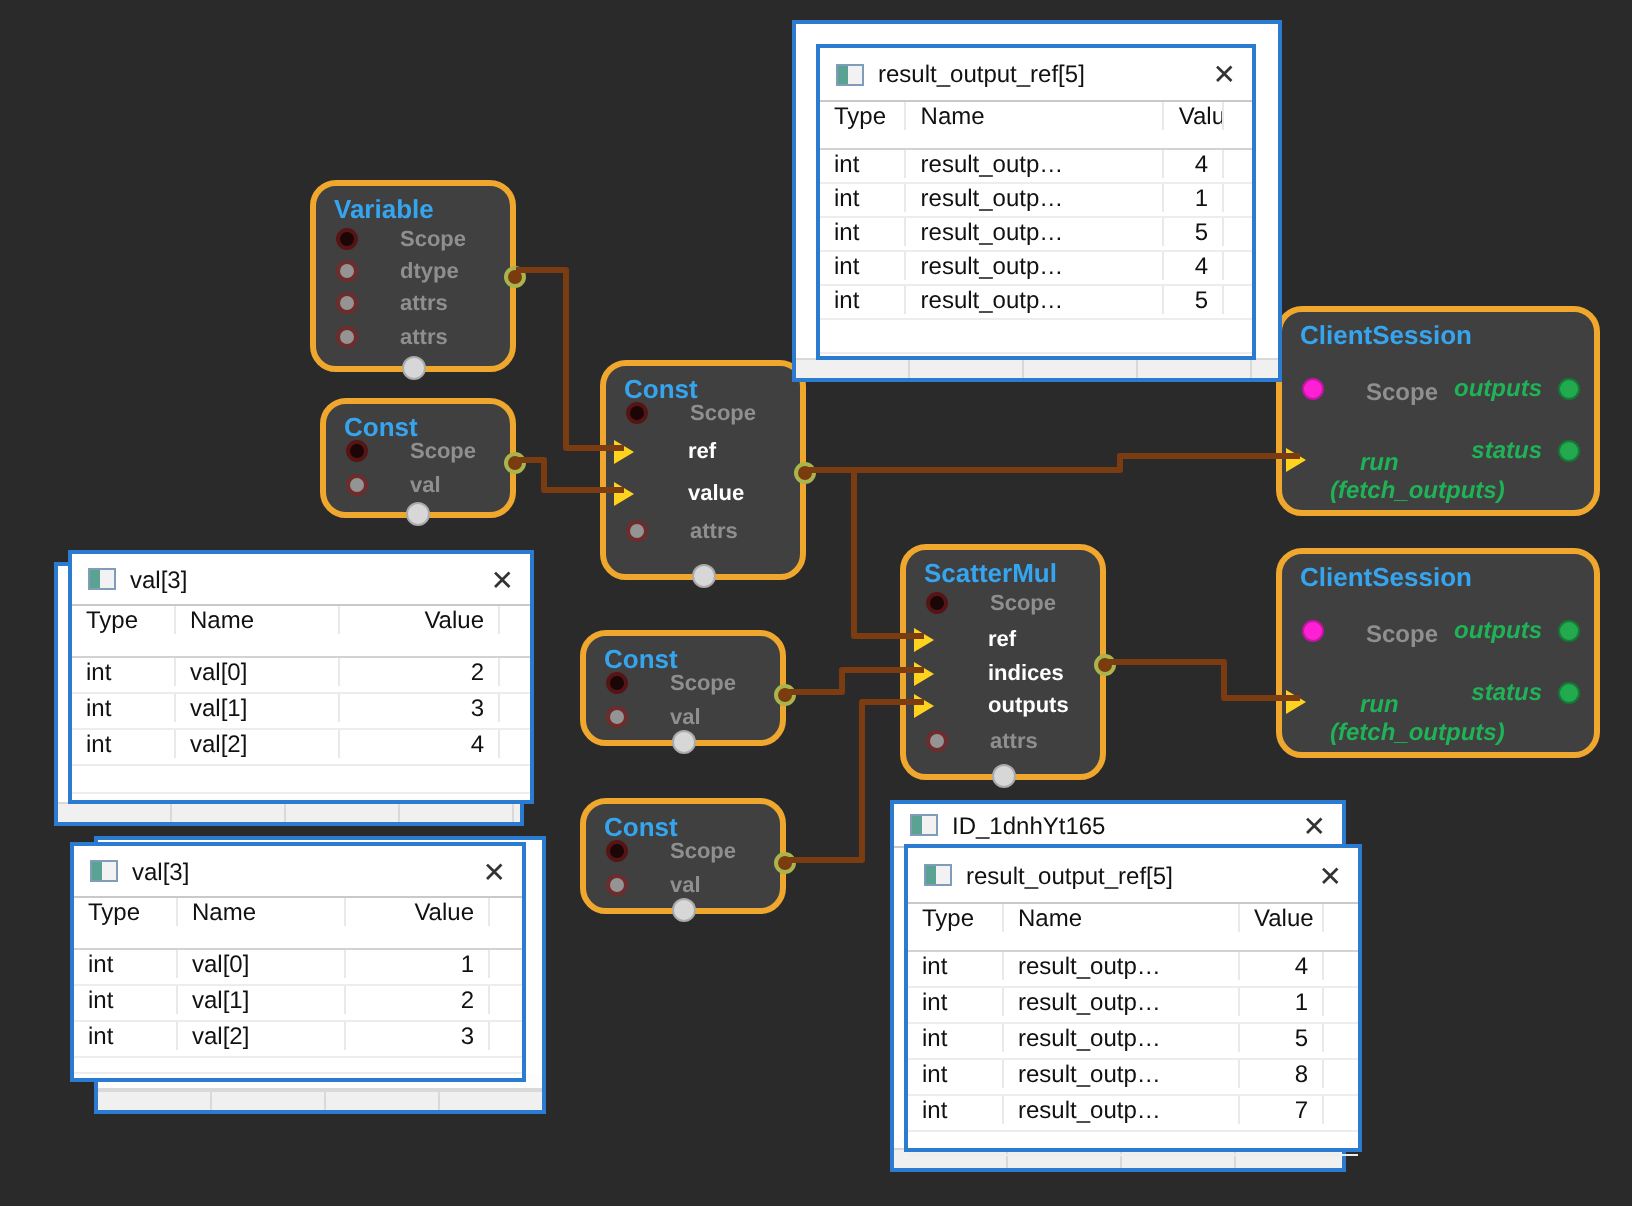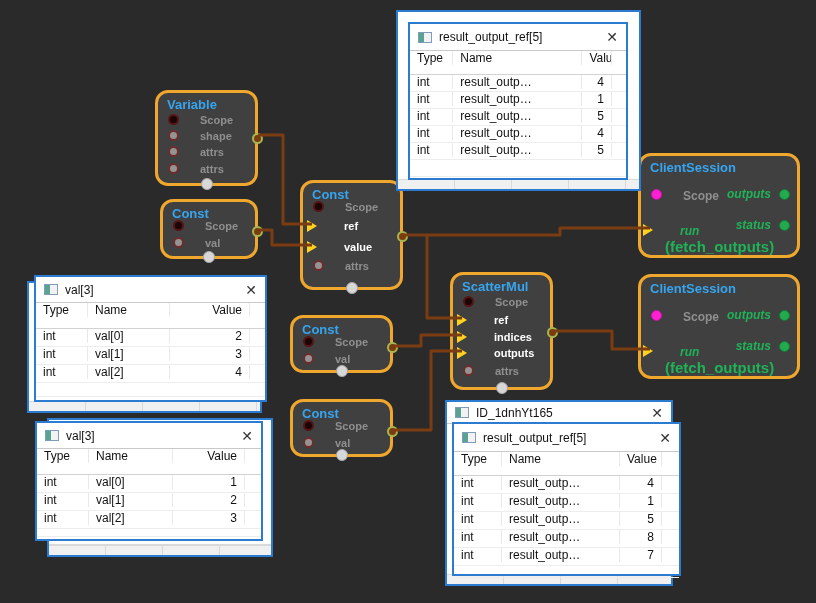--- a/index.html
+++ b/index.html
@@ -19,21 +19,21 @@
   .p-scope{background:#1a0606;border:2px solid #571414;}
   .p-gray{background:#949494;border:2px solid #6e2c2c;}
   .p-magenta{background:#ff1fd4;border:1px solid #c215a3;}
   .p-green{background:#23a94e;border:1px solid #147a36;}
   .parrow{width:0;height:0;border:6px solid transparent;border-left:10px solid #ffd21e;margin-left:-6px;flex:0 0 auto;}
   .pout{position:absolute;right:-8px;width:11px;height:11px;border-radius:50%;
         background:#7a3c0e;border:2px solid #a9b44d;}
   .ndot{position:absolute;left:50%;bottom:-7px;margin-left:-6px;width:12px;height:12px;
         border-radius:50%;background:#d7d7d7;border:1px solid #aaa;}
   .cs-right{position:absolute;right:7px;display:flex;align-items:center;gap:8px;height:14px;}
-  .cs-sub{position:absolute;font-size:15px;font-weight:bold;color:#1fb257;}
+  .cs-sub{position:absolute;font-size:12px;font-weight:bold;color:#1fb257;font-style:italic;}
 
   
   svg.wires{position:absolute;left:0;top:0;pointer-events:none;}
   svg.wires polyline{fill:none;stroke:#7a3c10;stroke-width:3;stroke-linejoin:round;pointer-events:stroke;}
 
   
   .win{position:absolute;background:#ffffff;border:2px solid #2b7bd0;font-size:12px;color:#111;}
   .win-title{display:flex;align-items:center;gap:7px;padding:0 8px;border-bottom:1px solid #c9c9c9;background:#fff;}
   .win-title .t{white-space:nowrap;overflow:hidden;}
   .tbl-icon{width:14px;height:11px;border:1px solid #7f9db9;flex:0 0 auto;
@@ -62,21 +62,21 @@
 <div class="canvas">
 
   <div class="node" style="left:155px;top:90px;width:103px;height:96px">
     <div class="node-title">Variable</div>
     <div class="prow" style="top:21px">
       <span class="pc p-scope"></span>
       <span class="plabel lab-gray">Scope</span>
     </div>
     <div class="prow" style="top:37px">
       <span class="pc p-gray"></span>
-      <span class="plabel lab-gray">shape</span>
+      <span class="plabel lab-gray">dtype</span>
     </div>
     <div class="prow" style="top:53px">
       <span class="pc p-gray"></span>
       <span class="plabel lab-gray">attrs</span>
     </div>
     <div class="prow" style="top:70px">
       <span class="pc p-gray"></span>
       <span class="plabel lab-gray">attrs</span>
     </div>
     <span class="pout" style="top:40px"></span>

